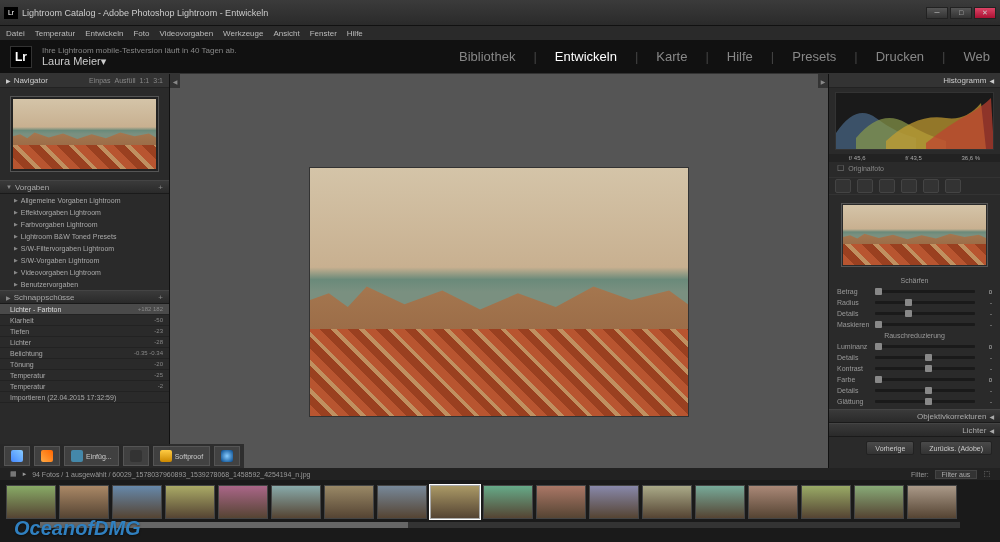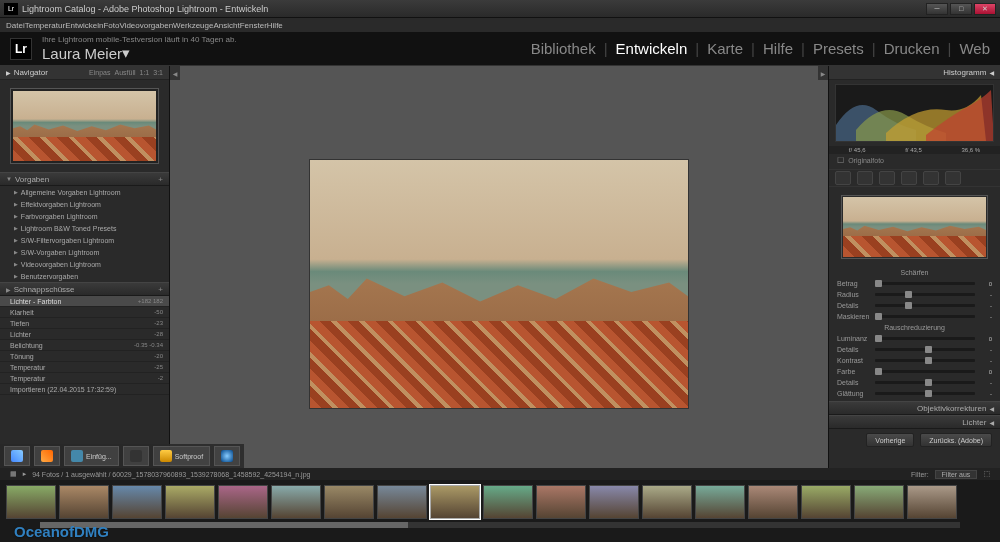--- a/index.html
+++ b/index.html
@@ -1,31 +1,31 @@
 <!DOCTYPE html>
 <html><head>
 <meta charset="utf-8">
 <style>
 *{margin:0;padding:0;box-sizing:border-box;font-family:"Segoe UI",Arial,sans-serif;user-select:none}
 body{width:1000px;height:542px;background:#1a1a1a;overflow:hidden;position:relative}
 
 
-.titlebar{height:18px;background:linear-gradient(#3b3b3b,#2a2a2a);display:flex;align-items:center;padding:0 4px;font-size:9px;color:#ccc;border-bottom:1px solid #111}
+.titlebar{height:26px;background:linear-gradient(#3b3b3b,#2a2a2a);display:flex;align-items:center;padding:0 4px;font-size:9px;color:#ccc;border-bottom:1px solid #111}
 .titlebar .lr-badge{width:14px;height:12px;background:#000;display:inline-flex;align-items:center;justify-content:center;font-size:7px;color:#fff;margin-right:4px}
 .win-controls{margin-left:auto;display:flex;gap:2px}
 .win-btn{width:22px;height:12px;background:linear-gradient(#555,#333);border:1px solid #222;display:flex;align-items:center;justify-content:center;font-size:7px;color:#ccc}
 .win-btn.close{background:linear-gradient(#d46,#a13)}
-.menubar{height:14px;background:#2a2a2a;display:flex;align-items:center;padding:0 6px;font-size:8px;color:#bbb;}
+.menubar{height:14px;background:#2a2a2a;display:flex;align-items:center;padding:0 6px;font-size:8px;color:#bbb;gap:10px}
 
 
 .identity{height:34px;background:#111;display:flex;align-items:center;padding:0 10px;border-bottom:1px solid #333}
 .lr-logo{width:22px;height:22px;background:#000;display:flex;align-items:center;justify-content:center;color:#fff;font-size:12px;font-weight:600;border:1px solid #333}
 .identity-text{margin-left:10px;font-size:8px;color:#888}
-.identity-text .user{font-size:15px;color:#ccc;display:flex;align-items:center;gap:0}
-.modules{margin-left:auto;display:flex;gap:8px;font-size:15px;color:#888}
+.identity-text .user{font-size:11px;color:#ccc;display:flex;align-items:center;gap:0}
+.modules{margin-left:auto;display:flex;gap:18px;font-size:13px;color:#888}
 .modules span{cursor:pointer}
 .modules span.active{color:#fff}
 .modules .sep{color:#444}
 
 
 .main{display:flex;height:436px}
 .panel{background:#2a2a2a;display:flex;flex-direction:column;font-size:8px;color:#aaa}
 .panel.left{width:170px;border-right:1px solid #111}
 .panel.right{width:172px;border-left:1px solid #111}
 .panel-head{height:14px;background:#333;display:flex;align-items:center;padding:0 6px;font-size:8px;color:#ccc;border-bottom:1px solid #222}
@@ -84,21 +84,21 @@
 .path-bar{position:absolute;left:0;top:468px;right:0;height:12px;background:#222;display:flex;align-items:center;padding:0 10px;font-size:7px;color:#999}
 .path-bar .right{margin-left:auto;display:flex;gap:6px;align-items:center}
 .path-bar .filter-box{background:#333;padding:0 6px;border:1px solid #444;color:#aaa}
 
 
 .filmstrip{position:absolute;left:0;right:0;top:480px;height:44px;background:#1a1a1a;display:flex;align-items:center;padding:0 6px;gap:3px;overflow:hidden}
 .film-thumb{width:50px;height:34px;border:1px solid #444;flex-shrink:0;position:relative;overflow:hidden}
 .film-thumb.sel{border:1px solid #aaa;box-shadow:0 0 0 1px #fff}
 .film-thumb .mini-img{position:absolute;inset:0}
 
-.watermark{position:absolute;left:14px;bottom:2px;font-size:15px;font-weight:600;color:#3080c0;text-shadow:0 1px 2px rgba(0,0,0,0.5)}
+.watermark{position:absolute;left:14px;bottom:2px;font-size:20px;font-weight:600;color:#3080c0;font-style:italic;text-shadow:0 1px 2px rgba(0,0,0,0.5)}
 
 .scrollbar{position:absolute;left:40px;right:40px;bottom:14px;height:6px;background:#333}
 .scroll-thumb{position:absolute;left:0;width:40%;height:100%;background:#666}
 
 
 .h-shadow{fill:#4a6a8a;opacity:0.7}
 .h-mid{fill:#8a9a4a;opacity:0.7}
 .h-hi{fill:#c8a030;opacity:0.7}
 .h-red{fill:#c04030;opacity:0.7}
 </style>

